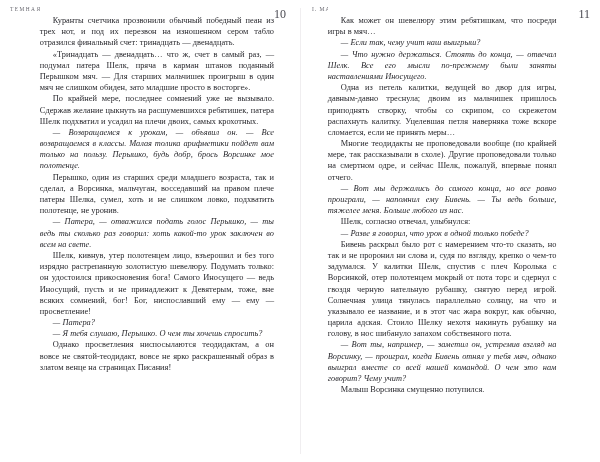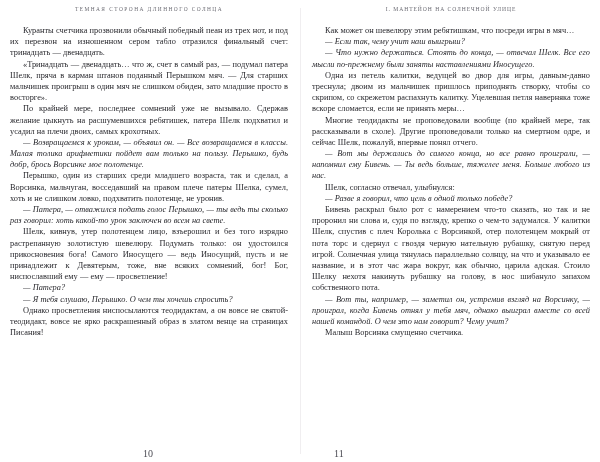--- a/index.html
+++ b/index.html
@@ -28,21 +28,20 @@
     width: 1px;
     height: 446px;
     background: #f0eef0;
   }
   .page {
     position: relative;
     width: 300px;
     height: 462px;
     box-sizing: border-box;
     display: flex;
-    flex-direction: column;
   }
   .page-left {
     padding: 4px 12px 0 10px;
   }
   .page-right {
     padding: 4px 10px 0 12px;
   }
   .running-head {
     font-size: 5.4px;
     letter-spacing: 1.45px;
@@ -72,25 +71,25 @@
     color: #28282d;
     hyphens: manual;
     word-spacing: 0.02em;
   }
   p.para.dash {
     text-indent: 13px;
     font-style: italic;
   }
   .folio {
     text-align: center;
-    font-size: 10px;
+    font-size: 12px;
     color: #4a4a52;
     height: 16px;
     line-height: 16px;
-    margin-top: 24px;
+    margin-top: 2px;
   }
   .folio.left-folio { padding-right: 2px; }
   .folio.right-folio { padding-left: 2px; }
   .page-left .folio { text-align: center; }
   .page-right .folio { text-align: left; padding-left: 22px; }
 </style>
 </head>
 <body>
 
 <div class="spread">
@@ -117,21 +116,21 @@
   <div class="page page-right">
     <div class="running-head right-head">I. Мантейон на Солнечной улице</div>
     <div class="body-col">
       <p class="para">Как может он шевелюру этим ребятишкам, что посреди игры в мяч…</p>
       <p class="para dash">— Если так, чему учит наш выигрыш?</p>
       <p class="para dash">— Что нужно держаться. Стоять до конца, — отвечал Шелк. Все его мысли по-прежнему были заняты наставлениями Иносущего.</p>
       <p class="para">Одна из петель калитки, ведущей во двор для игры, давным-давно треснула; двоим из мальчишек пришлось приподнять створку, чтобы со скрипом, со скрежетом распахнуть калитку. Уцелевшая петля наверняка тоже вскоре сломается, если не принять меры…</p>
       <p class="para">Многие теодидакты не проповедовали вообще (по крайней мере, так рассказывали в схоле). Другие проповедовали только на смертном одре, и сейчас Шелк, пожалуй, впервые понял отчего.</p>
       <p class="para dash">— Вот мы держались до самого конца, но все равно проиграли, — напомнил ему Бивень. — Ты ведь больше, тяжелее меня. Больше любого из нас.</p>
       <p class="para">Шелк, согласно отвечал, улыбнулся:</p>
-      <p class="para dash">— Разве я говорил, что цель в одной только победе?</p>
+      <p class="para dash">— Разве я говорил, что урок в одной только победе?</p>
       <p class="para">Бивень раскрыл было рот с намерением что-то сказать, но так и не проронил ни слова и, судя по взгляду, крепко о чем-то задумался. У калитки Шелк, спустив с плеч Королька с Ворсинкой, отер полотенцем мокрый от пота торс и сдернул с гвоздя черную нательную рубашку, снятую перед игрой. Солнечная улица тянулась параллельно солнцу, на что и указывало ее название, и в этот час жара вокруг, как обычно, царила адская. Стоило Шелку нехотя накинуть рубашку на голову, в нос шибануло запахом собственного пота.</p>
       <p class="para dash">— Вот ты, например, — заметил он, устремив взгляд на Ворсинку, — проиграл, когда Бивень отнял у тебя мяч, однако выиграл вместе со всей нашей командой. О чем это нам говорит? Чему учит?</p>
-      <p class="para">Малыш Ворсинка смущенно счетчика.</p>
+      <p class="para">Малыш Ворсинка смущенно потупился.</p>
     </div>
     <div class="folio right-folio">11</div>
   </div>
 
 </div>
 
 </body></html>

